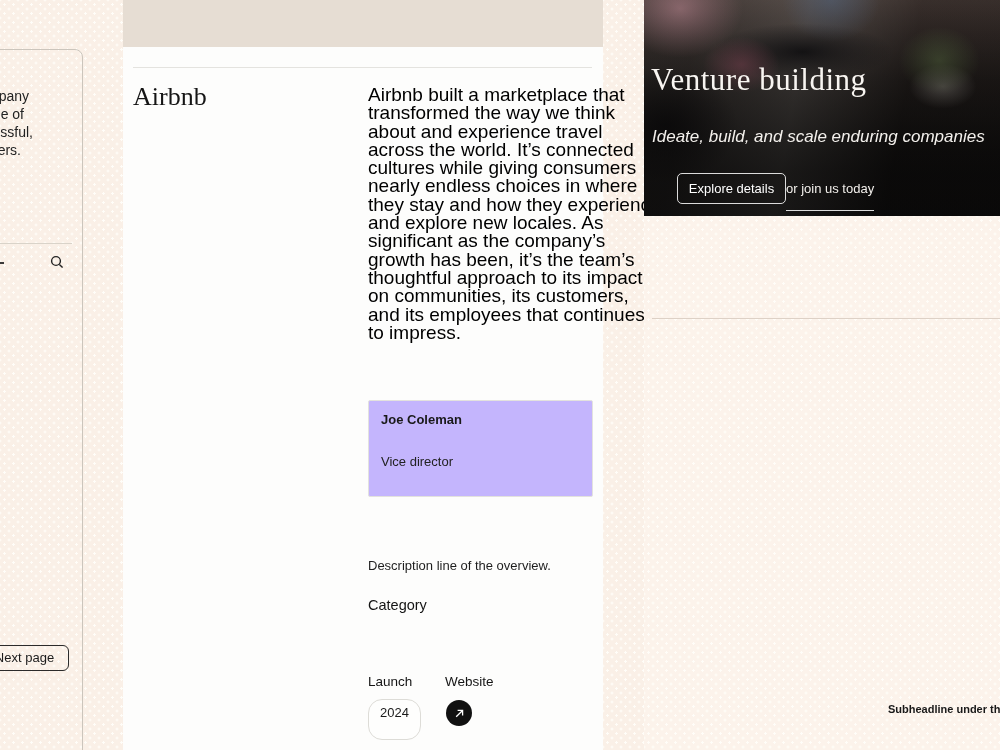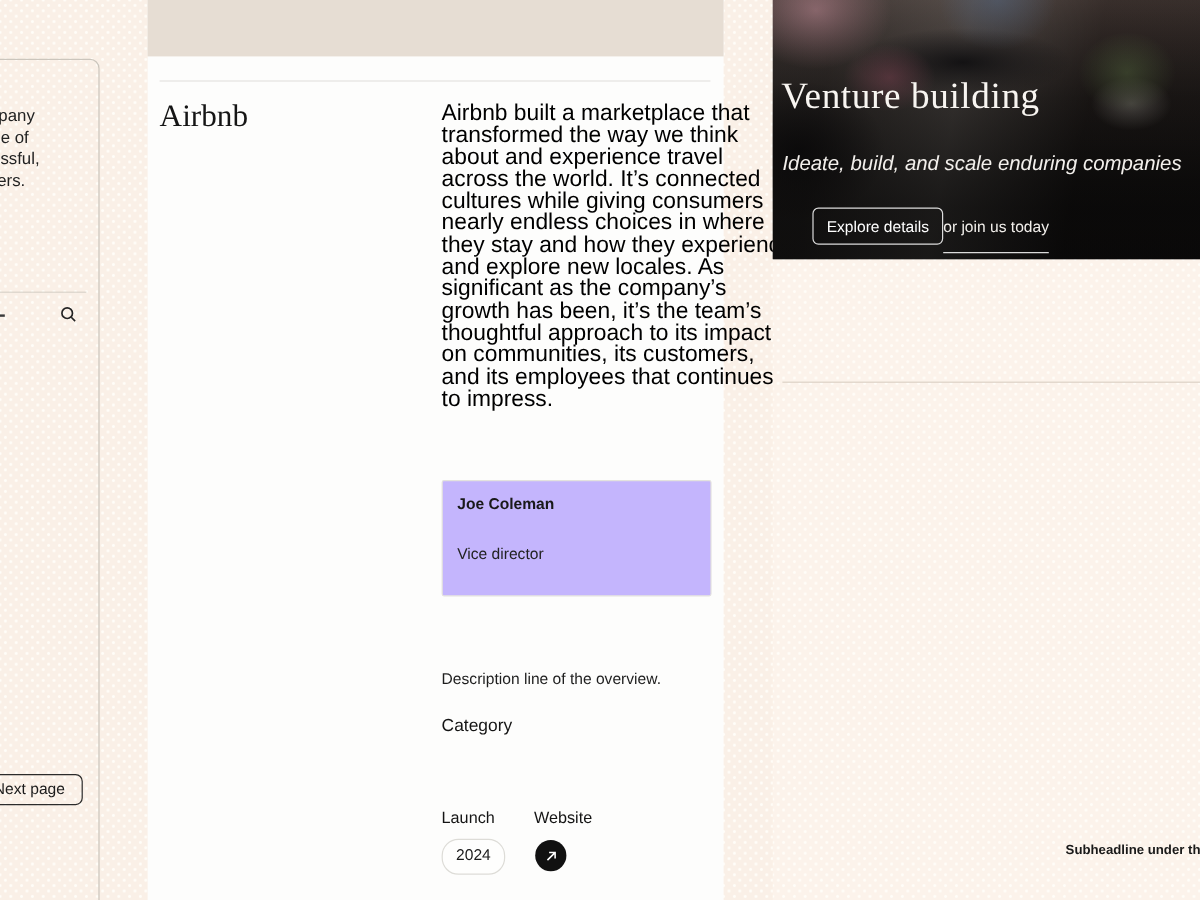--- a/index.html
+++ b/index.html
@@ -45,21 +45,21 @@
     position:absolute; left:245px; top:400px; width:225px; height:97px;
     border:1px solid #e3e2de; border-radius:2px; background:#c4b5fd;
   }
   .contact-name { position:absolute; left:12px; top:11px; font-size:13px; font-weight:700; color:#191919; }
   .contact-role { position:absolute; left:12px; top:29px; font-size:13px; color:#222;margin-top:24px; }
   .overview-note { position:absolute; left:245px; top:558px; font-size:13px; color:#1e1e1e; }
   .category-label { position:absolute; left:245px; top:597px; font-size:14.5px; color:#141414; }
   .launch-label { position:absolute; left:245px; top:674px; font-size:13.5px; color:#141414; }
   .website-label { position:absolute; left:322px; top:674px; font-size:13.5px; color:#141414; }
   .year-pill {
-    position:absolute; left:245px; top:699px; width:53px; height:30px;
+    position:absolute; left:245px; top:699px; width:53px; height:41px;
     border:1px solid #dddcd7; border-radius:14px; background:#fefefd;
     font-size:13px; text-align:center; line-height:25px; color:#1a1a1a;
   }
   .website-btn {
     position:absolute; left:323px; top:700px; width:26px; height:26px;
     border-radius:50%; background:#111; border:none; cursor:pointer;
     display:flex; align-items:center; justify-content:center;
   }
 
   

